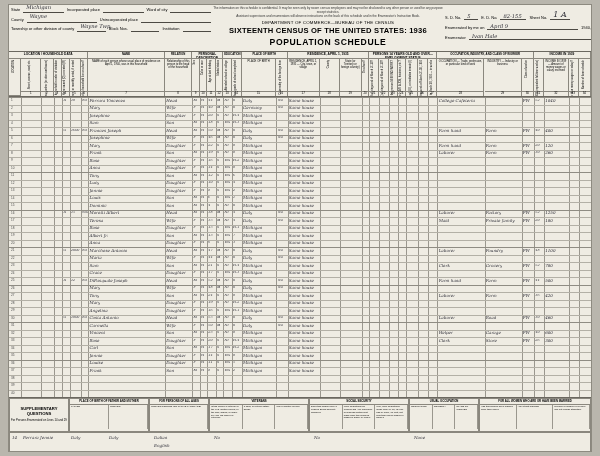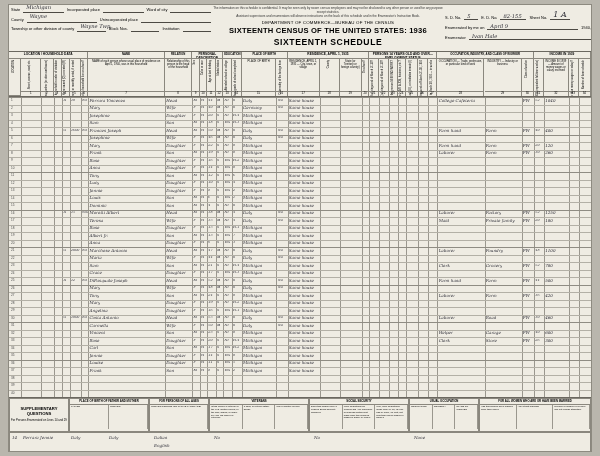--- a/index.html
+++ b/index.html
@@ -93,21 +93,21 @@
         <span class="fldlabel">Institution</span>
         <span class="fldline"></span>
       </div>
     </div>
 
     <div class="midblock">
       <div class="tinyrule">The information on this schedule is confidential. It may be seen only by sworn census employees and may not be disclosed to any other person or used for any purpose except statistics.</div>
       <div class="tinyrule">Assistant supervisors and enumerators will observe instructions on the back of this schedule and in the Enumerator's Instruction Book.</div>
       <div class="deptline">DEPARTMENT OF COMMERCE—BUREAU OF THE CENSUS</div>
       <div class="census16">SIXTEENTH CENSUS OF THE UNITED STATES: 1936</div>
-      <div class="popsched">SIXTEENTH SCHEDULE</div>
+      <div class="popsched">POPULATION SCHEDULE</div>
     </div>
 
     <div class="rightblock rt">
 
       <div class="fldrow" style="margin-top:7px;">
         <span class="fldlabel">S. D. No.</span>
         <span class="fldline" style="max-width:14px">
           <span class="hand">5</span>
         </span>
         <span class="fldlabel">E. D. No.</span>

